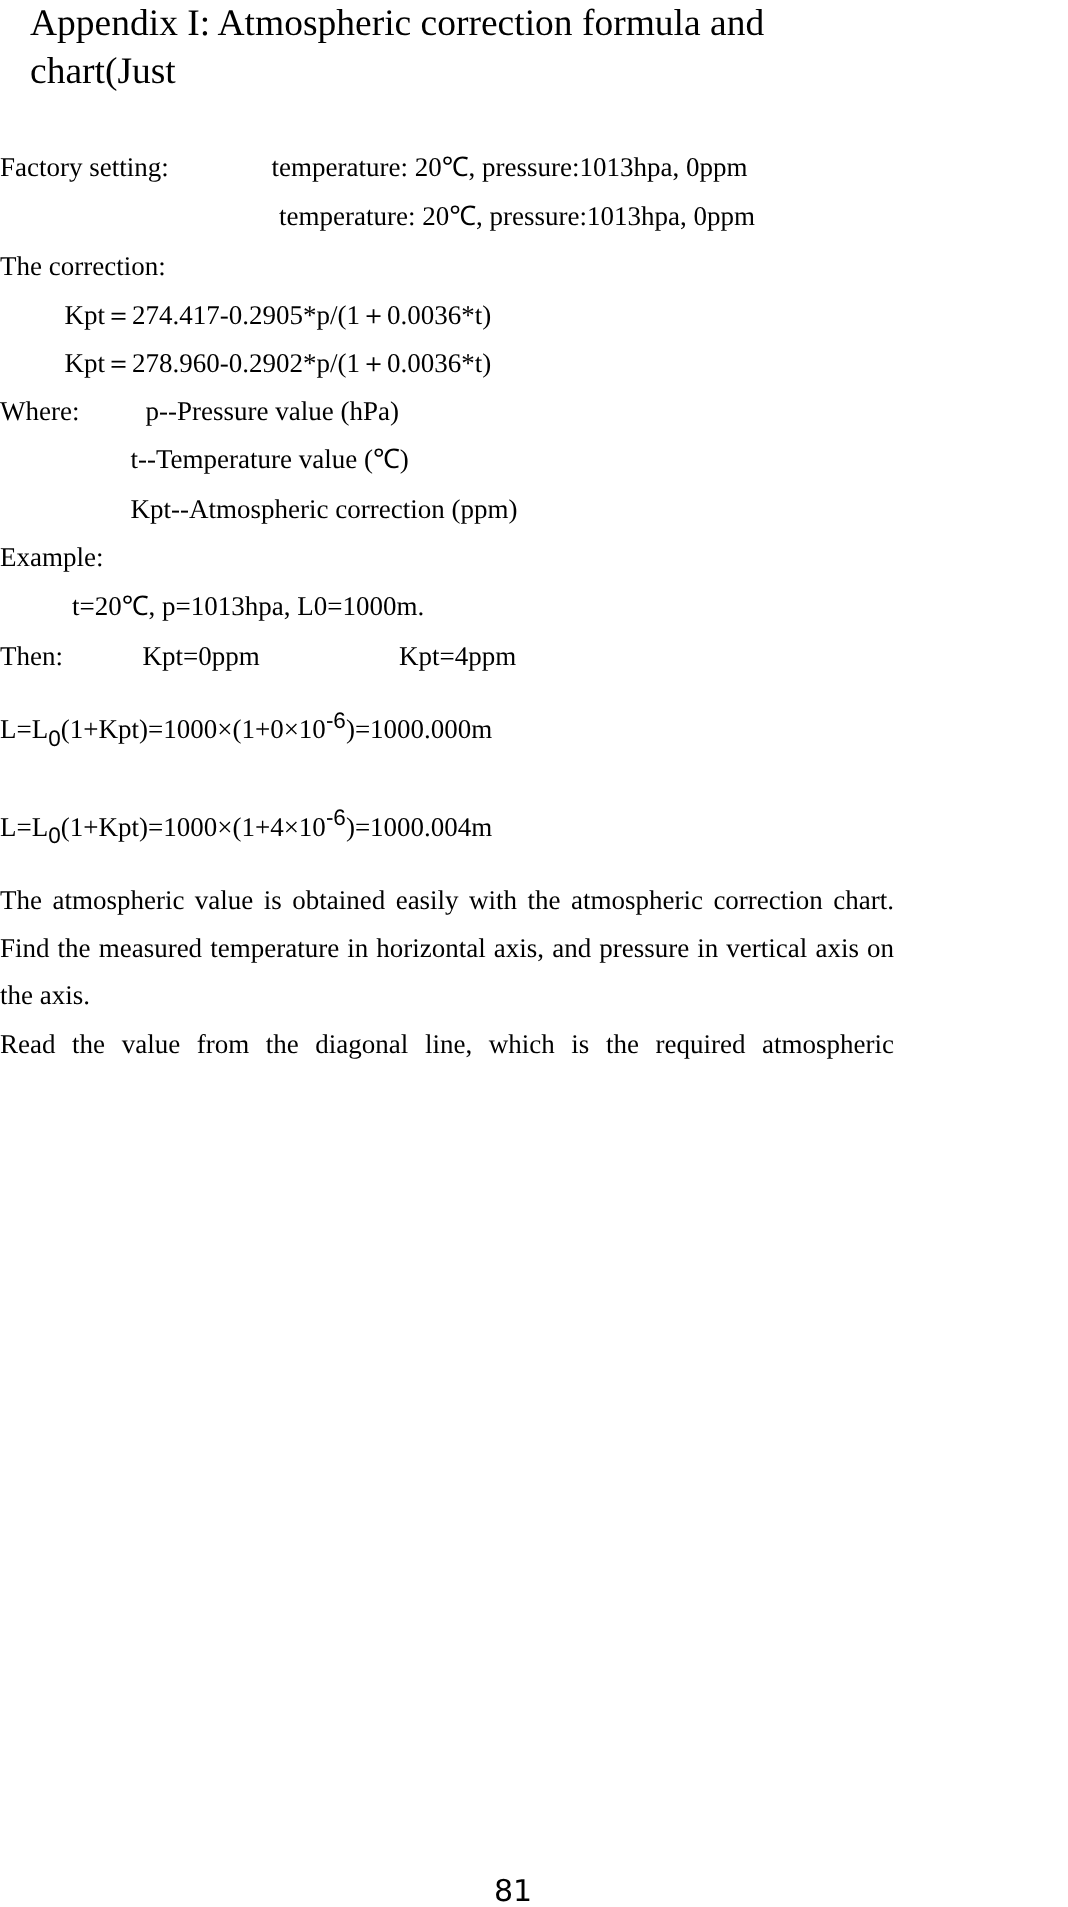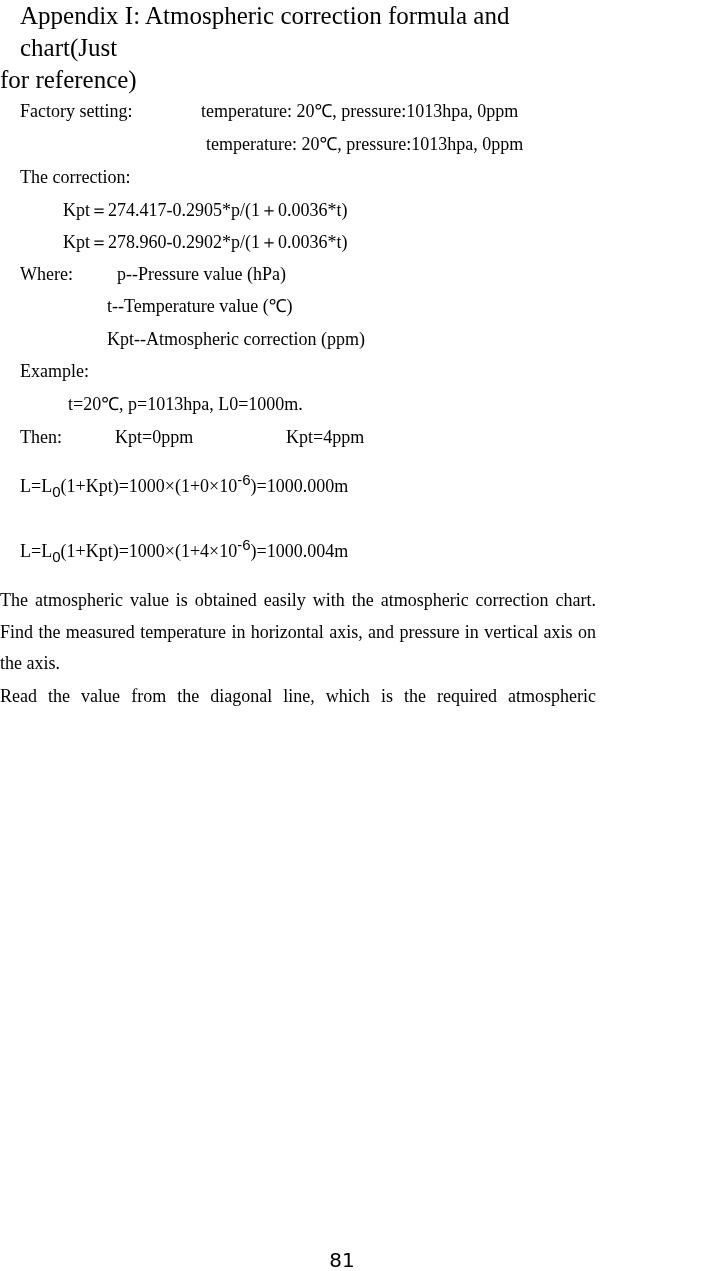--- a/index.html
+++ b/index.html
@@ -1,36 +1,35 @@
 <!DOCTYPE html>
 <html><head>
   <meta charset="utf-8">
   <style>
     html, body { margin: 0; padding: 0; background: #ffffff; }
     body {
       width: 712px; height: 1271px; position: relative; overflow: hidden;
       font-family: "Liberation Serif", serif; color: #000;
     }
-    .line { position: absolute; left: 0; white-space: nowrap; font-size: 18px; line-height: 22px; padding-left: 20px; }
+    .line { position: absolute; left: 0; white-space: nowrap; font-size: 18px; line-height: 22px; }
     .title { position: absolute; left: 0; top: 0; width: 563px; font-size: 25px; line-height: 32px; }
     .title .l1 { display: block; padding-left: 20px; transform-origin: left top; }
     .title .l2 { display: block; }
     .para { position: absolute; left: 0; width: 596px; font-size: 18px; line-height: 31.5px; text-align: justify; }
     .para .jl { display: block; text-align: justify; text-align-last: justify; }
     .para .ll { display: block; }
     sub { font-size: 15px; vertical-align: -5px; line-height: 0; font-family: "Liberation Sans", sans-serif; }
     sup { font-size: 15px; vertical-align: 7px; line-height: 0; font-family: "Liberation Sans", sans-serif; }
     .page-num { position: absolute; top: 1248px; left: 0; width: 684px; text-align: center; font-family: "DejaVu Sans", sans-serif; font-size: 20px; line-height: 24px; }
   </style>
 </head>
 <body>
 
 <div class="title">
   <span class="l1">Appendix I: Atmospheric correction formula and chart(Just</span>
-  <span class="l2">for reference)</span>
 </div>
 
 <div class="line" style="top:100px;">Factory setting:</div>
 <div class="line" style="top:100px; left:181px;">temperature: 20℃, pressure:1013hpa, 0ppm</div>
 <div class="line" style="top:133px; left:186px;">temperature: 20℃, pressure:1013hpa, 0ppm</div>
 
 <div class="line" style="top:166px;">The correction:</div>
 <div class="line" style="top:199px; left:43px;">Kpt＝274.417-0.2905*p/(1＋0.0036*t)</div>
 <div class="line" style="top:231px; left:43px;">Kpt＝278.960-0.2902*p/(1＋0.0036*t)</div>
 

